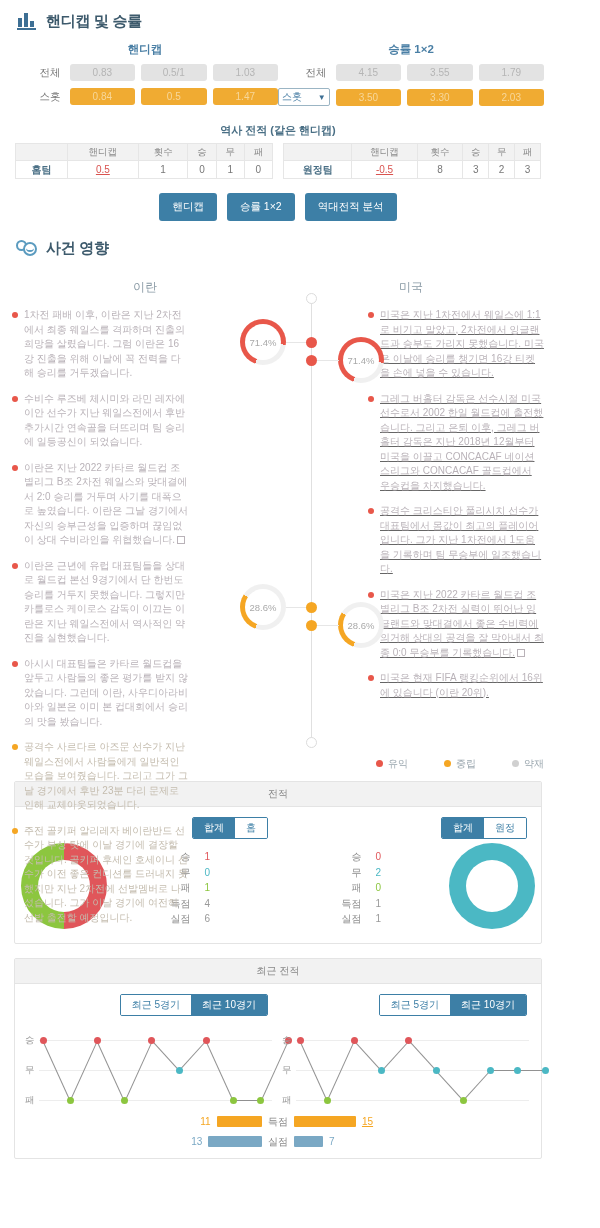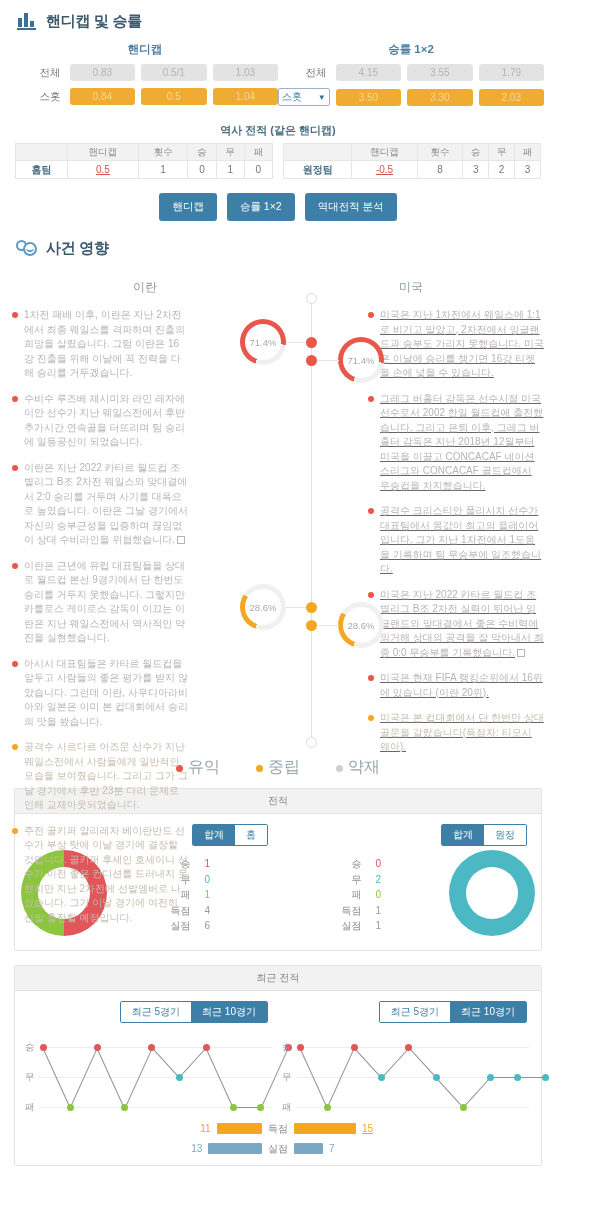--- a/index.html
+++ b/index.html
@@ -97,21 +97,21 @@
 
   
   .donut { position:absolute; width:46px; height:46px; border-radius:50%;
     display:flex; align-items:center; justify-content:center;
     font-size:9.5px; }
   .donut span { position:relative; z-index:2; }
   .node { position:absolute; width:11px; height:11px; border-radius:50%; }
   .conn { position:absolute; height:1px; }
 
   
-  .legend { display:flex; justify-content:center; gap:36px; padding:12px 0 4px 0; font-size:16px; color:#9aa6ae; }
+  .legend { display:flex; justify-content:flex-end; gap:36px; padding:12px 0 4px 0; font-size:10px; color:#9aa6ae; }
   .legend i { display:inline-block; width:7px; height:7px; border-radius:50%; margin-right:5px; }
 
   
   .panel { border:1px solid #e4e4e4; border-radius:2px; margin:6px 2px 14px 2px; background:#fff; }
   .panel-h { background:#f2f2f2; text-align:center; font-size:10px; color:#888; padding:5px 0;
     border-bottom:1px solid #e4e4e4; }
   .panel-b { padding:10px 6px 14px 6px; }
 
   .toggle { display:inline-flex; border:1px solid #3d7fa6; border-radius:2px; overflow:hidden; }
   .toggle div { font-size:10px; padding:3px 11px; color:#3d7fa6; background:#fff; cursor:pointer; }
@@ -165,21 +165,21 @@
       <div class="odds-row">
         <span class="odds-lab">전체</span>
         <span class="cell grey">0.83</span>
         <span class="cell grey">0.5/1</span>
         <span class="cell grey">1.03</span>
       </div>
       <div class="odds-row">
         <span class="odds-lab">스홋</span>
         <span class="cell amber">0.84</span>
         <span class="cell amber">0.5</span>
-        <span class="cell amber">1.04</span>
+        <span class="cell amber">1.47</span>
       </div>
     </div>
 
     <div class="odds-col">
       <div class="odds-title">승률 1×2</div>
       <div class="odds-row">
         <span class="odds-lab">전체</span>
         <span class="cell grey">4.15</span>
         <span class="cell grey">3.55</span>
         <span class="cell grey">1.79</span>
@@ -339,24 +339,20 @@
             <span class="dot"></span>
             <p>공격수 크리스티안 풀리시치 선수가 대표팀에서 몸값이 최고의 플레이어입니다. 그가 지난 1차전에서 1도움을 기록하며 팀 무승부에 일조했습니다.</p>
           </div>
           <div class="ev pos">
             <span class="dot"></span>
             <p>미국은 지난 2022 카타르 월드컵 조별리그 B조 2차전 실력이 뛰어난 잉글랜드와 맞대결에서 좋은 수비력에 의거해 상대의 공격을 잘 막아내서 최종 0:0 무승부를 기록했습니다.<span class="lnk"></span></p>
           </div>
           <div class="ev pos">
             <span class="dot"></span>
             <p>미국은 현재 FIFA 랭킹순위에서 16위에 있습니다 (이란 20위).</p>
-          </div>
-          <div class="ev neu">
-            <span class="dot"></span>
-            <p>미국은 본 컵대회에서 단 한번만 상대 골문을 갈랐습니다(득점자: 티모시 웨아).</p>
           </div>
         </div>
     </div>
   </div>
 
   <div class="legend">
     <span><i style="background:#e8574a"></i><span>유익</span></span>
     <span><i style="background:#f5a623"></i><span>중립</span></span>
     <span><i style="background:#d0d0d0"></i><span>약재</span></span>
   </div>

